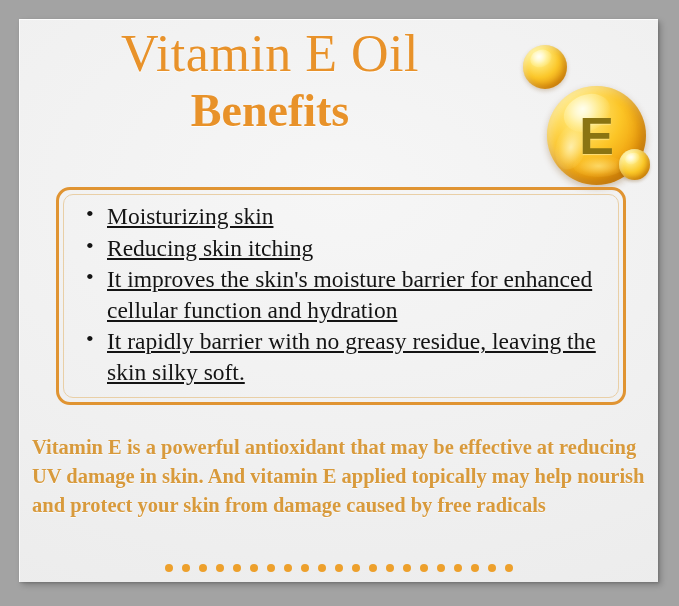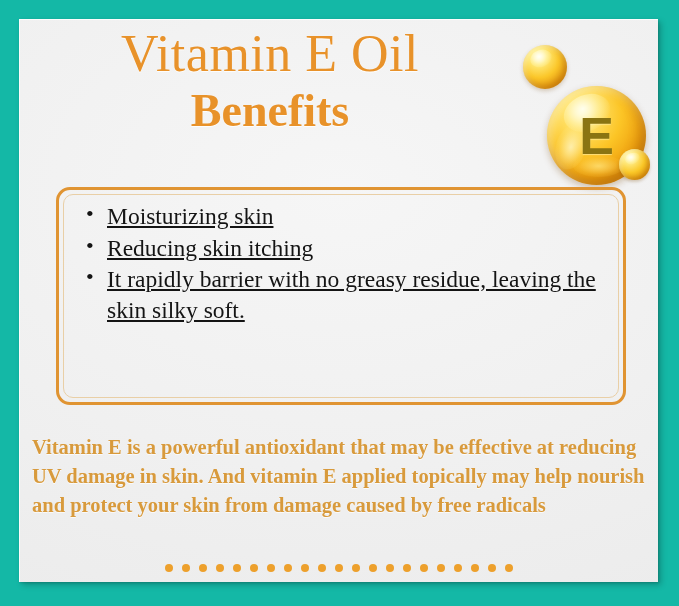--- a/index.html
+++ b/index.html
@@ -11,21 +11,21 @@
     width: 679px;
     height: 606px;
     overflow: hidden;
     font-family: "Liberation Serif", serif;
   }
 
   #poster {
     position: relative;
     width: 679px;
     height: 606px;
-    background: #14b8a6;
+    background: #a3a3a3;
   }
 
   
   .card {
     position: absolute;
     left: 19px;
     top: 19px;
     width: 638px;
     height: 562px;
     background:
@@ -285,20 +285,21 @@
       <div class="drop drop-small">
         <div class="gloss gloss-top"></div>
       </div>
     </div>
 
     <div class="benefits-box">
       <div class="benefits-box-inner"></div>
       <ul class="benefits-list">
         <li>Moisturizing skin</li>
         <li>Reducing skin itching</li>
+        <li>It improves the skin's moisture barrier for enhanced cellular function and hydration</li>
         <li>It rapidly barrier with no greasy residue, leaving the skin silky soft.</li>
       </ul>
     </div>
 
     <div class="footer-text">Vitamin E is a powerful antioxidant that may be effective at reducing UV damage in skin. And vitamin E applied topically may help nourish and protect your skin from damage caused by free radicals</div>
 
     <div class="dot-divider">
         <span class="dot" style="background: rgb(237, 160, 44);"></span>
         <span class="dot" style="background: rgb(237, 160, 44);"></span>
         <span class="dot" style="background: rgb(237, 160, 44);"></span>

